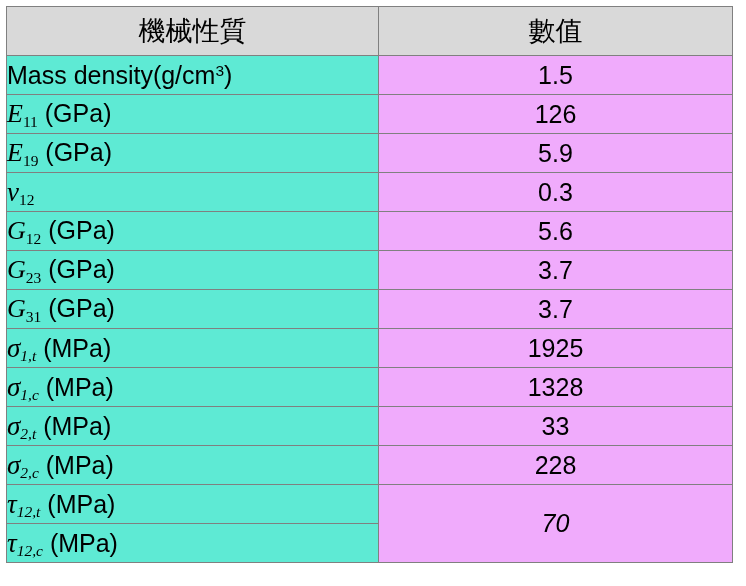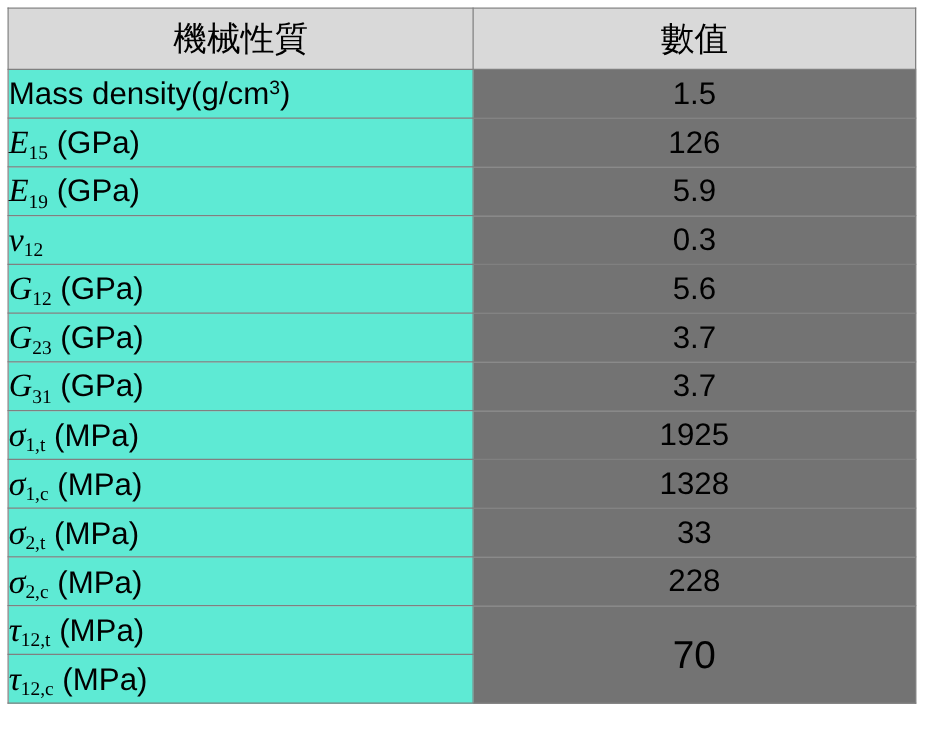--- a/index.html
+++ b/index.html
@@ -44,48 +44,50 @@
   td.prop {
     background: #5eead4;
     height: 38px;
     font-size: 25px;
     text-align: left;
     vertical-align: middle;
     padding-left: 8px;
     white-space: nowrap;
   }
   td.val {
-    background: #737373;
+    background: #f0abfc;
     height: 38px;
     font-size: 25px;
     text-align: center;
     vertical-align: middle;
   }
   td.val.merged {
-    font-size: 31px;
+    font-size: 25px;
+    font-style: italic;
   }
   .ital {
     font-style: italic;
     font-family: "Liberation Serif", serif;
     font-size: 26px;
   }
   .greek {
     font-style: italic;
     font-family: "Liberation Serif", serif;
     font-size: 27px;
   }
   sub {
     font-size: 0.62em;
     vertical-align: baseline;
     position: relative;
     top: 0.32em;
     font-style: normal;
     font-family: "Liberation Serif", serif;
   }
   sub.it {
+    font-style: italic;
   }
   sup {
     font-size: 0.62em;
     vertical-align: baseline;
     position: relative;
     top: -0.50em;
   }
   .unit {
     font-family: "Liberation Sans", sans-serif;
     font-style: normal;
@@ -111,21 +113,21 @@
 
       <tr>
         <td class="prop">
           <span>Mass density</span><span class="unit">(g/cm</span><sup>3</sup><span class="unit">)</span>
         </td>
         <td class="val">1.5</td>
       </tr>
 
       <tr>
         <td class="prop">
-          <span class="ital">E</span><sub>15</sub>&nbsp;<span class="unit">(GPa)</span>
+          <span class="ital">E</span><sub>11</sub>&nbsp;<span class="unit">(GPa)</span>
         </td>
         <td class="val">126</td>
       </tr>
 
       <tr>
         <td class="prop">
           <span class="ital">E</span><sub>19</sub>&nbsp;<span class="unit">(GPa)</span>
         </td>
         <td class="val">5.9</td>
       </tr>

